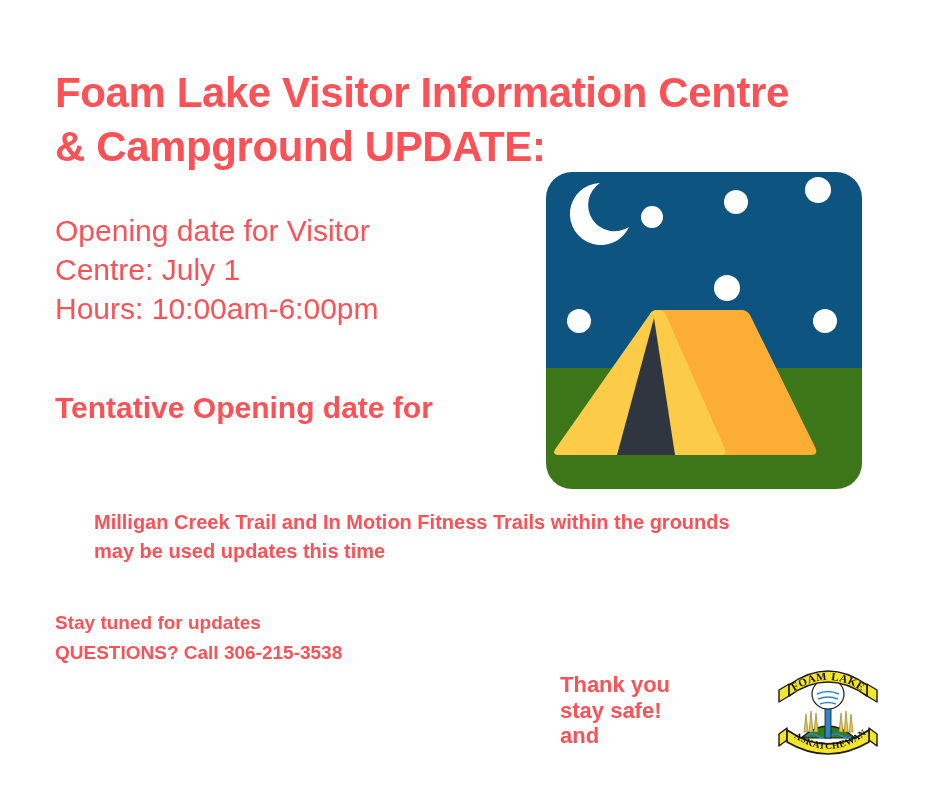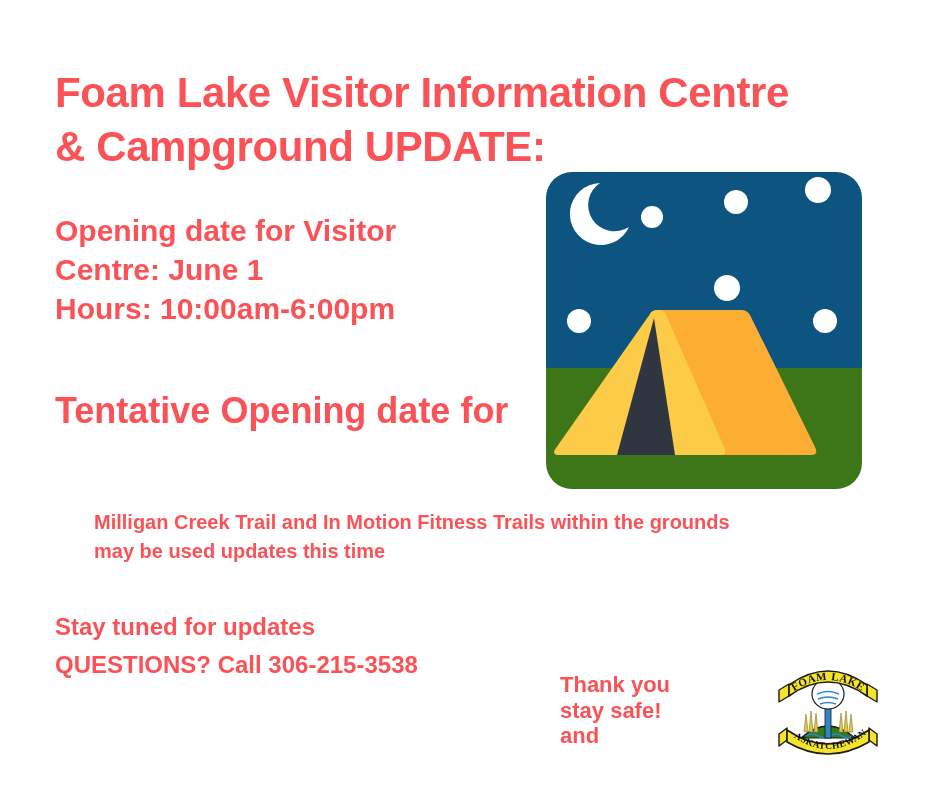--- a/index.html
+++ b/index.html
@@ -33,32 +33,32 @@
   }
   .headline .line { display: block; white-space: nowrap; }
 
   .block-opening {
     position: absolute;
     left: 55px;
     top: 211px;
     width: 470px;
     color: #FA5256;
     font-size: 30px;
-    font-weight: bold;
+    font-weight: normal;
     line-height: 1.30;
   }
   .block-opening .line { display: block; white-space: nowrap; }
 
   .block-camping {
     position: absolute;
     left: 55px;
     top: 388px;
     width: 470px;
     color: #FA5256;
-    font-size: 36px;
+    font-size: 30px;
     font-weight: bold;
     line-height: 1.30;
   }
   .block-camping .line { display: block; white-space: nowrap; }
 
   .block-trails {
     position: absolute;
     left: 55px;
     top: 508px;
     width: 830px;
@@ -68,21 +68,21 @@
     line-height: 1.45;
   }
   .block-trails .line { display: block; margin-left: 39px; }
 
   .block-contact {
     position: absolute;
     left: 55px;
     top: 608px;
     width: 600px;
     color: #FA5256;
-    font-size: 24px;
+    font-size: 19px;
     font-weight: bold;
     line-height: 1.6;
   }
   .block-contact .line { display: block; white-space: nowrap; }
 
   
   .thankyou {
     position: absolute;
     left: 560px;
     top: 672px;
@@ -120,21 +120,21 @@
 
 <div class="poster">
 
   <h1 class="headline">
     <span class="line">Foam Lake Visitor Information Centre</span>
     <span class="line">&amp; Campground UPDATE:</span>
   </h1>
 
   <div class="block-opening">
     <span class="line">Opening date for Visitor</span>
-    <span class="line">Centre: June 1</span>
+    <span class="line">Centre: July 1</span>
     <span class="line">Hours: 10:00am-6:00pm</span>
   </div>
 
   <div class="block-camping">
     <span class="line">Tentative Opening date for</span>
   </div>
 
   <div class="block-trails">
     <span class="line">Milligan Creek Trail and In Motion Fitness Trails within the grounds</span>
     <span class="line">may be used updates this time</span>

